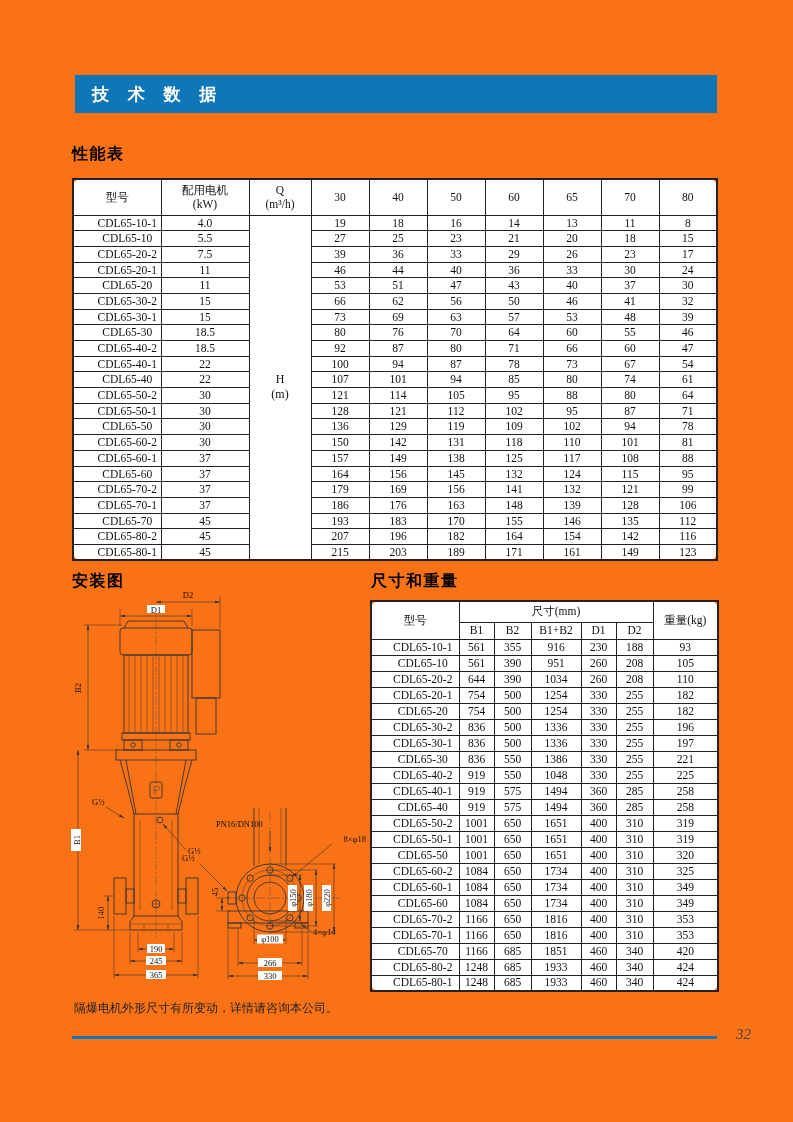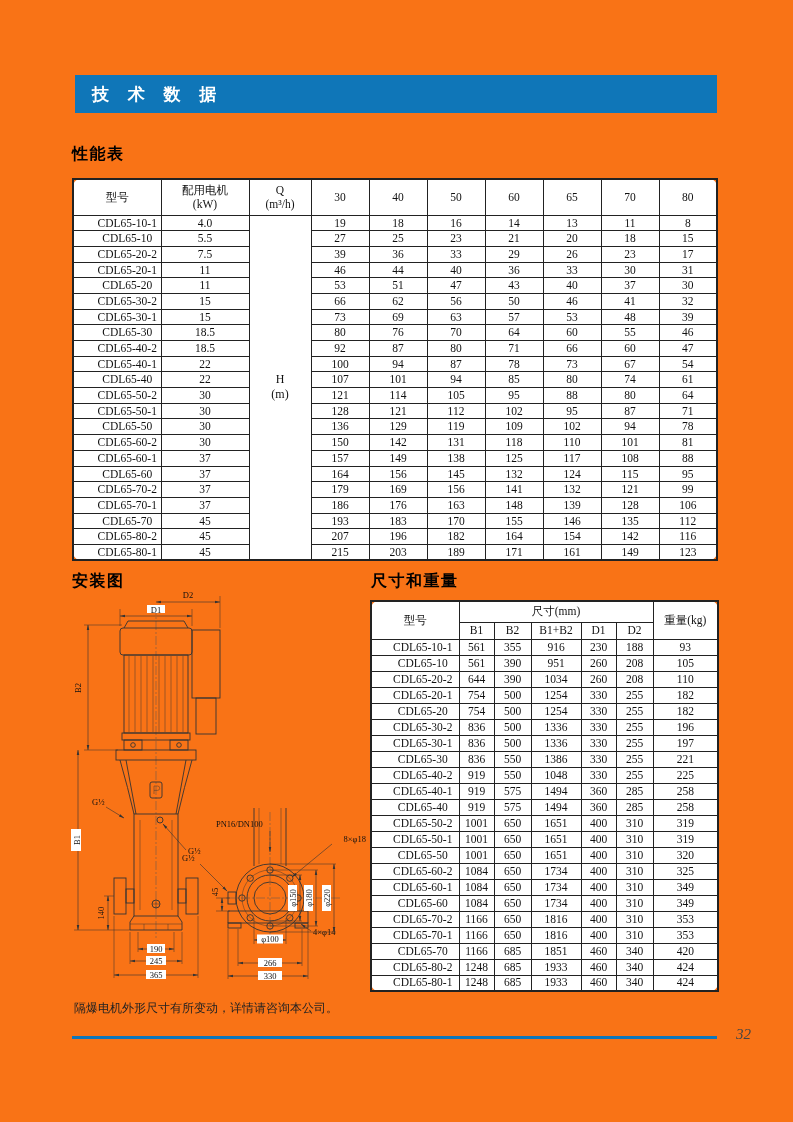--- a/index.html
+++ b/index.html
@@ -129,21 +129,21 @@
         </tr>
         <tr>
           <td class="model">CDL65-20-1</td>
           <td>11</td>
           <td>46</td>
           <td>44</td>
           <td>40</td>
           <td>36</td>
           <td>33</td>
           <td>30</td>
-          <td>31</td>
+          <td>24</td>
         </tr>
         <tr>
           <td class="model">CDL65-20</td>
           <td>11</td>
           <td>53</td>
           <td>51</td>
           <td>47</td>
           <td>43</td>
           <td>40</td>
           <td>37</td>

